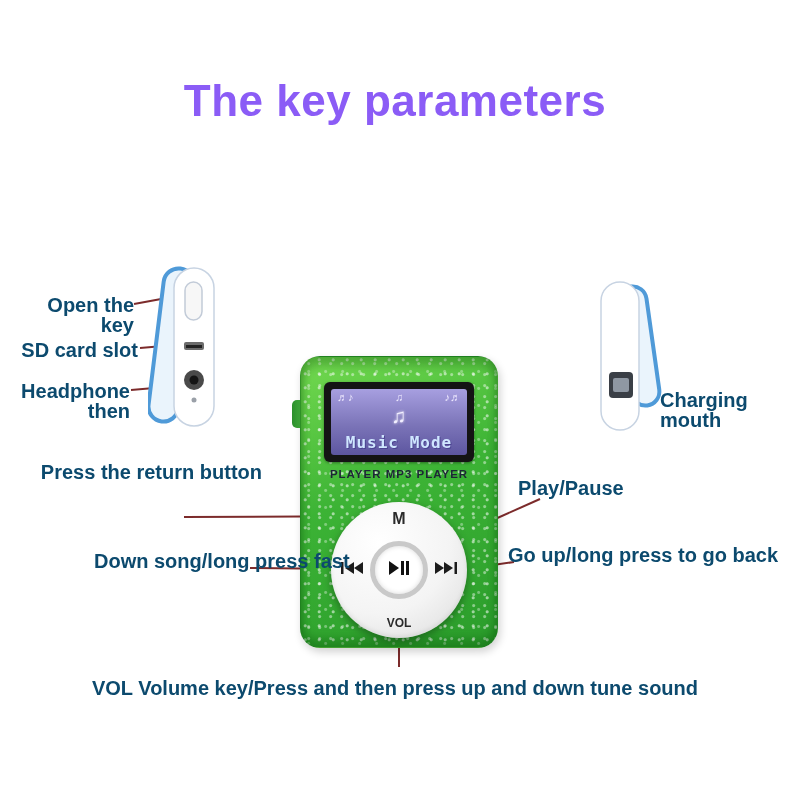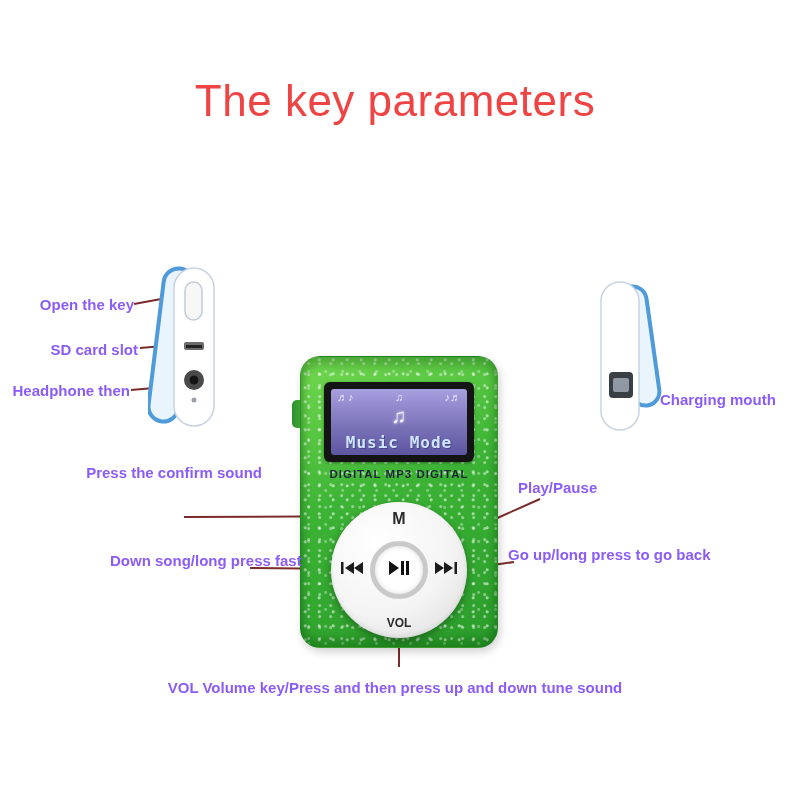--- a/index.html
+++ b/index.html
@@ -2,24 +2,24 @@
 <html><head>
 <meta charset="utf-8">
 <style>
   html,body{margin:0;padding:0;background:#fff;}
   .page{
     position:relative;width:790px;height:790px;background:#ffffff;
     font-family:"Liberation Sans",sans-serif;overflow:hidden;
   }
   .title{
     position:absolute;top:76px;left:0;width:100%;margin:0;text-align:center;
-    font-size:44px;font-weight:normal;color:#ef4444;letter-spacing:.5px;
+    font-size:44px;font-weight:bold;color:#8b5cf6;letter-spacing:.5px;
   }
   .ann{
-    position:absolute;color:#8b5cf6;font-weight:bold;font-size:15px;line-height:20px;
+    position:absolute;color:#0c4a6e;font-weight:bold;font-size:20px;line-height:20px;
   }
   .lines{position:absolute;left:0;top:0;width:790px;height:790px;pointer-events:none;}
 
   
   .side-device{position:absolute;}
   .side-device svg{display:block;}
 
   
   .player{position:absolute;left:300px;top:356px;width:198px;height:292px;}
   .player-body{
@@ -71,21 +71,21 @@
     width:58px;height:58px;border-radius:50%;background:#ffffff;border:5px solid #c9c9c9;
     box-shadow:inset 0 0 5px rgba(0,0,0,.15);
     display:flex;align-items:center;justify-content:center;box-sizing:border-box;
   }
   .lbl-open{left:20px;top:295px;width:114px;text-align:right;}
   .lbl-sd{left:20px;top:340px;width:118px;text-align:right;}
   .lbl-jack{left:10px;top:381px;width:120px;text-align:right;}
   .lbl-charge{left:660px;top:390px;}
   .lbl-confirm{left:20px;top:461px;width:242px;text-align:right;line-height:23px;}
   .lbl-play{left:518px;top:478px;}
-  .lbl-down{left:110px;top:551px;}
+  .lbl-down{left:94px;top:551px;}
   .lbl-up{left:508px;top:545px;}
   .lbl-vol{left:0;top:678px;width:100%;text-align:center;}
 </style>
 </head>
 <body>
 
 <div class="page">
 
   <h1 class="title">The key parameters</h1>
 
@@ -134,21 +134,21 @@
         <div class="status-row">
           <span>♬♪</span>
           <span>♫</span>
           <span>♪♬</span>
         </div>
         <div class="big-note">♫</div>
         <div class="mode-text">Music Mode</div>
       </div>
     </div>
 
-    <div class="brand">DIGITAL MP3 DIGITAL</div>
+    <div class="brand">PLAYER MP3 PLAYER</div>
 
     <div class="control-disc">
       <div class="btn-m">M</div>
       <div class="btn-vol">VOL</div>
       <span class="icon-prev">
         <svg width="22" height="14" viewBox="0 0 22 14" fill="#1c1c1c">
           <rect x="0" y="1" width="2.5" height="12"></rect>
           <path d="M13 1 L4 7 L13 13 Z"></path>
           <path d="M22 1 L13 7 L22 13 Z"></path>
         </svg>
@@ -171,21 +171,21 @@
       </div>
     </div>
   </div>
 
   <div class="ann lbl-open">Open the key</div>
   <div class="ann lbl-sd">SD card slot</div>
   <div class="ann lbl-jack">Headphone then</div>
   <div class="ann lbl-charge">Charging mouth</div>
 
   <div class="ann lbl-confirm">
-    <div>Press the confirm sound</div>
+    <div>Press the return button</div>
   </div>
 
   <div class="ann lbl-play">Play/Pause</div>
   <div class="ann lbl-down">Down song/long press fast</div>
   <div class="ann lbl-up">Go up/long press to go back</div>
   <div class="ann lbl-vol">VOL Volume key/Press and then press up and down tune sound</div>
 
 </div>
 
 </body></html>

